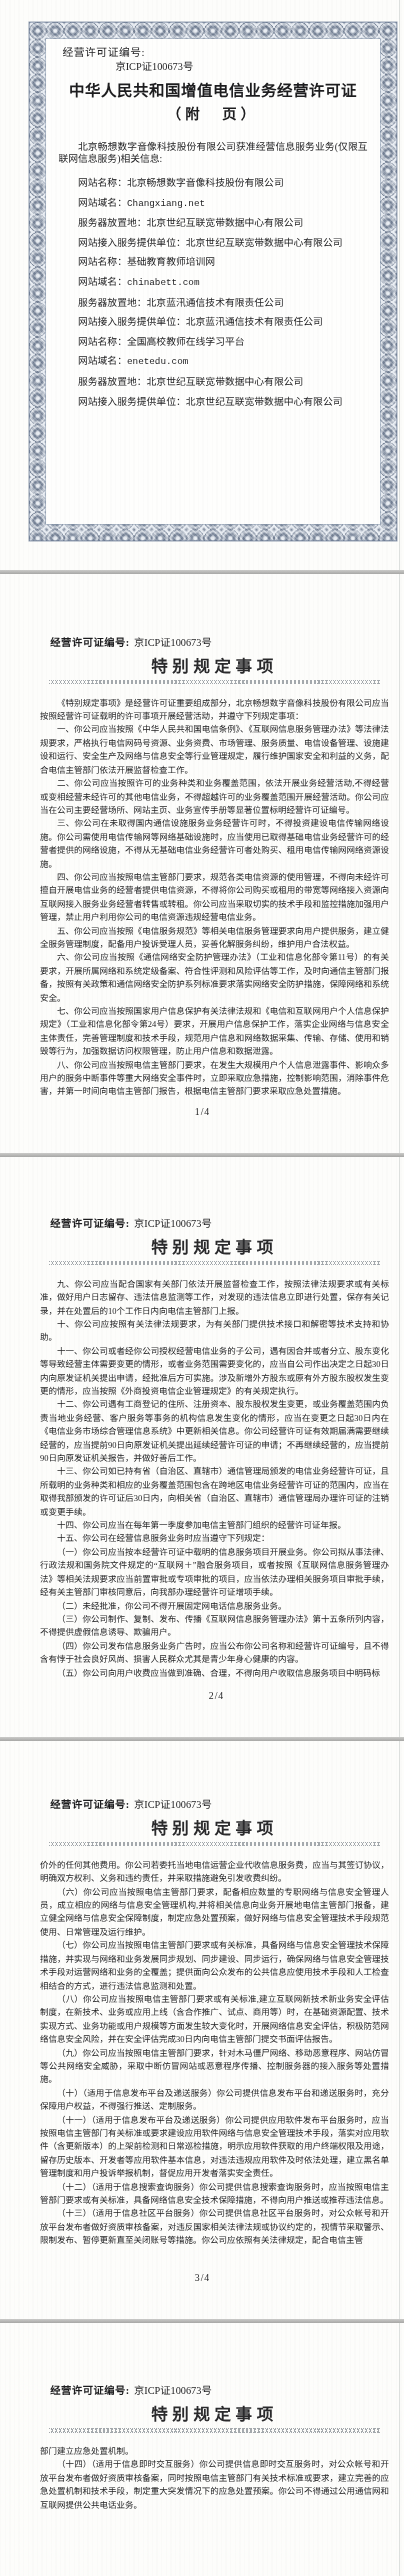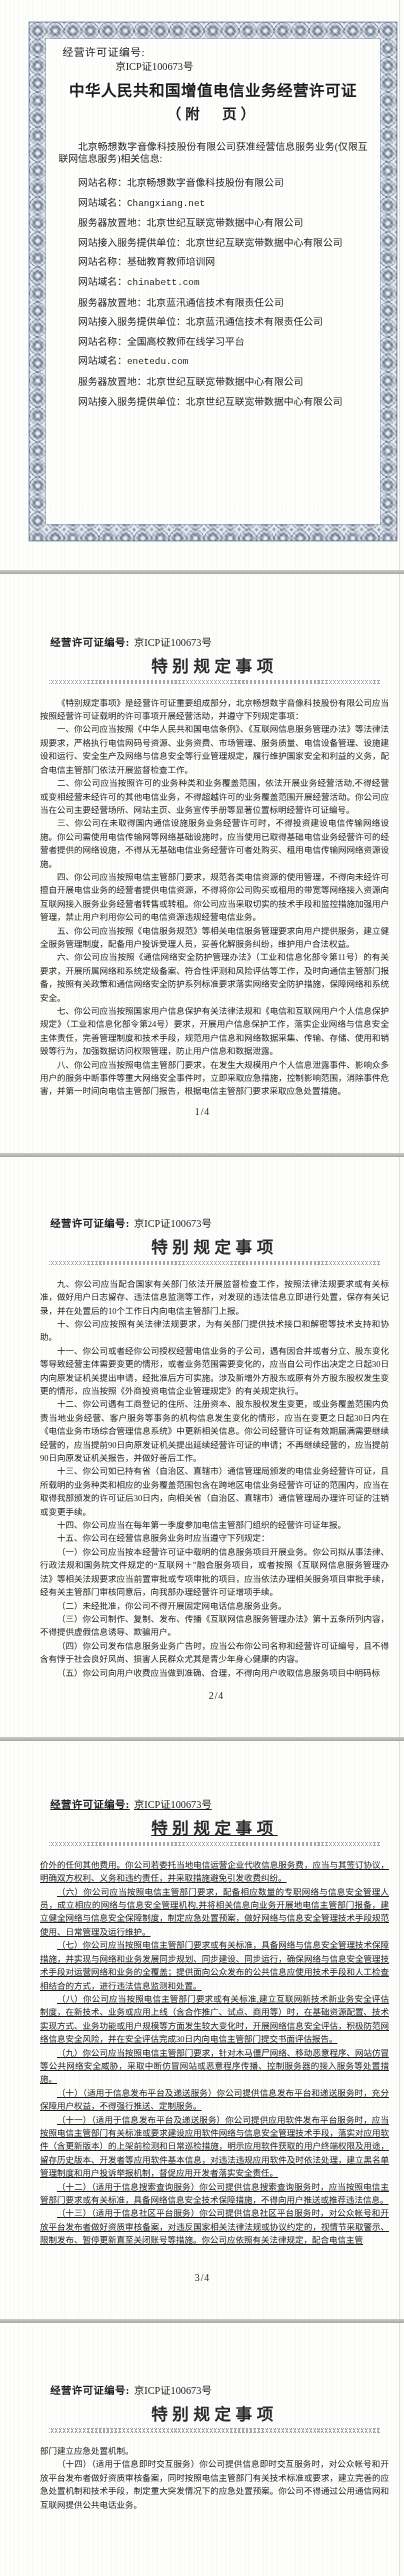--- a/index.html
+++ b/index.html
@@ -46,21 +46,21 @@
   .cert-body { margin-top:17.5px; font-size:9.8px; line-height:12.4px; }
   .cert-intro { text-indent:2em; text-align:justify; margin:0 0 11.3px 0; }
   .cert-entry { text-indent:2em; text-align:justify; margin:7.2px 0; }
   .entry-value.mono { font-family:"Liberation Mono","DejaVu Sans Mono",monospace; font-size:9.3px; }
 
   
   .prov { }
   .prov-inner { padding:0 16px 0 40px; }
   #prov1 { height:579px; padding-top:62px; }
   #prov2 { height:580px; padding-top:60px; }
-  #prov3 { height:578px; padding-top:57px;text-decoration:underline; }
+  #prov3 { height:578px; padding-top:57px; }
   #prov4 { height:550px; padding-top:61px; }
   .prov-header { margin-left:10.3px; font-size:10.3px; line-height:13.4px; }
   .hdr-label { font-weight:bold; letter-spacing:0.5px; }
   .hdr-no { margin-left:4.1px; }
   .prov-title { text-align:center; font-size:16.5px; font-weight:bold; letter-spacing:4.6px; margin-top:3.1px; color:#2a2a2c; }
   .zigzag {
     height:4.1px; width:331px; margin:3.6px auto 0; opacity:.75;
     background:
       repeating-linear-gradient(115deg, #878d93 0 1px, transparent 1px 3.6px),
       repeating-linear-gradient(65deg, #878d93 0 1px, transparent 1px 3.6px);

